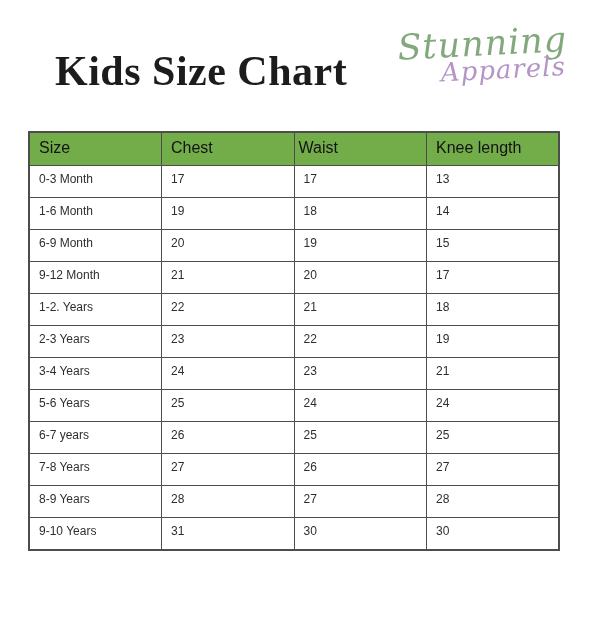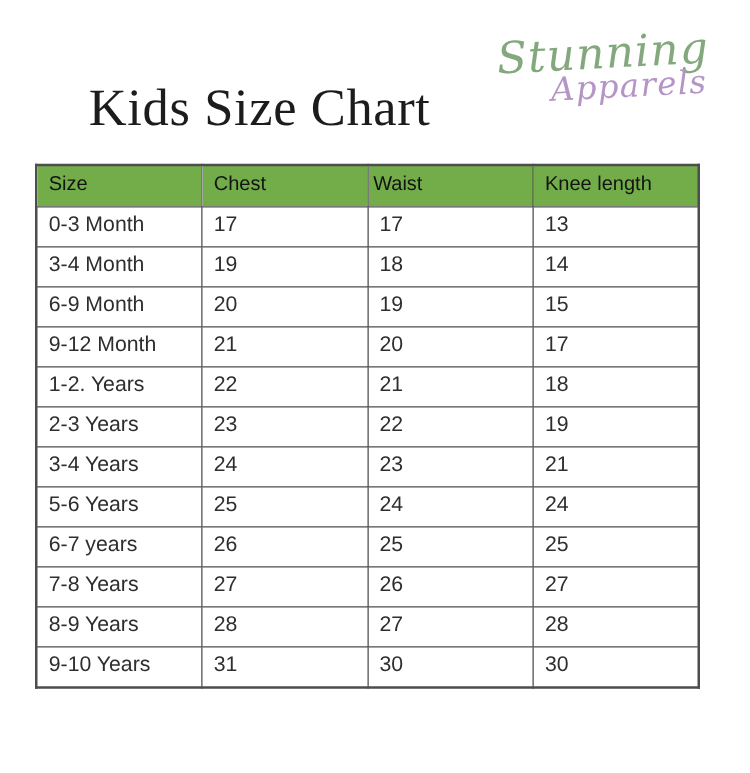--- a/index.html
+++ b/index.html
@@ -22,23 +22,23 @@
     position: relative;
     width: 600px;
     height: 618px;
     overflow: hidden;
     background: #ffffff;
   }
   .page-title {
     position: absolute;
     left: 55px;
     top: 48px;
-    margin: 16px;
+    margin: 0;
     font-family: "Liberation Serif", "DejaVu Serif", serif;
-    font-weight: 400;
+    font-weight: 700;
     font-size: 42px;
     line-height: 1.1;
     letter-spacing: 0.5px;
     color: var(--title-text);
     white-space: nowrap;
   }
   .brand-logo {
     position: absolute;
     left: 398px;
     top: 26px;
@@ -83,21 +83,21 @@
     background: var(--header-bg);
     font-weight: 400;
     font-size: 16px;
     color: #131313;
     text-align: left;
     padding: 6px 4px 6px 9px;
     height: 33px;
   }
   table.size-chart th.center { padding-left: 4px; }
   table.size-chart td {
-    font-size: 17px;
+    font-size: 12px;
     color: var(--body-text);
     padding: 4px 4px 8px 9px;
     height: 31px;
     line-height: 19px;
   }
 </style>
 </head>
 <body>
 
 <div class="canvas">
@@ -125,21 +125,21 @@
         </tr>
     </thead>
     <tbody>
         <tr>
           <td>0-3 Month</td>
           <td>17</td>
           <td>17</td>
           <td>13</td>
         </tr>
         <tr>
-          <td>3-4 Month</td>
+          <td>1-6 Month</td>
           <td>19</td>
           <td>18</td>
           <td>14</td>
         </tr>
         <tr>
           <td>6-9 Month</td>
           <td>20</td>
           <td>19</td>
           <td>15</td>
         </tr>

